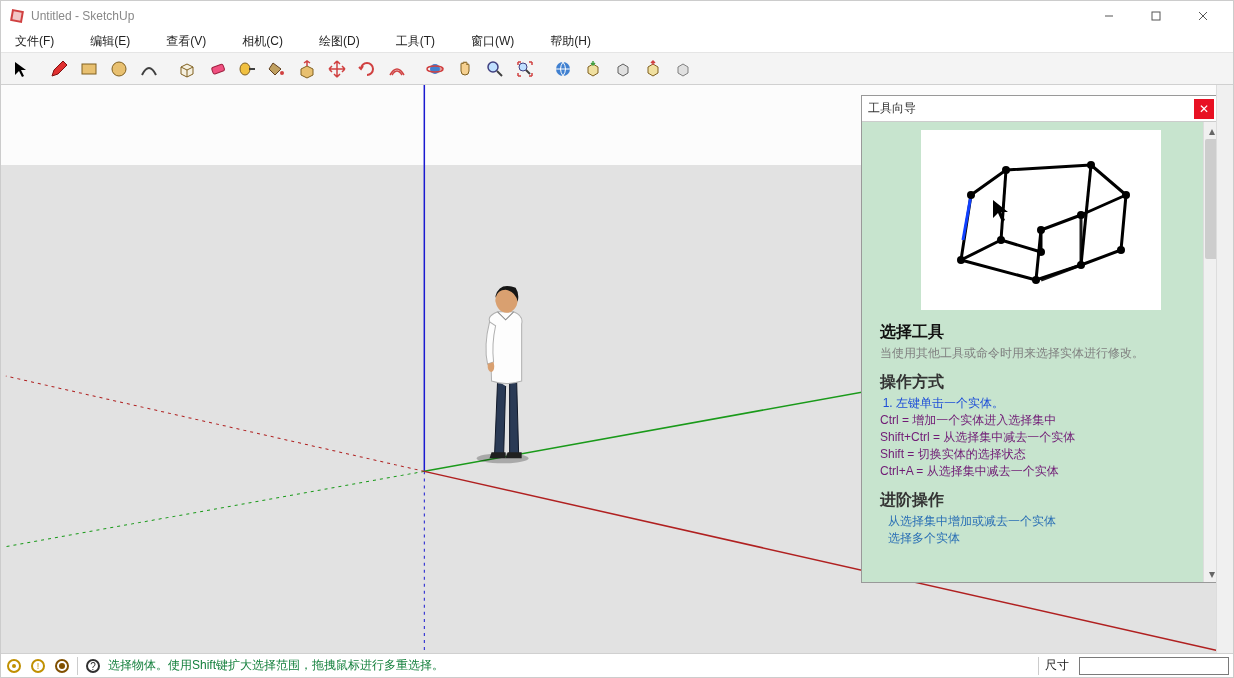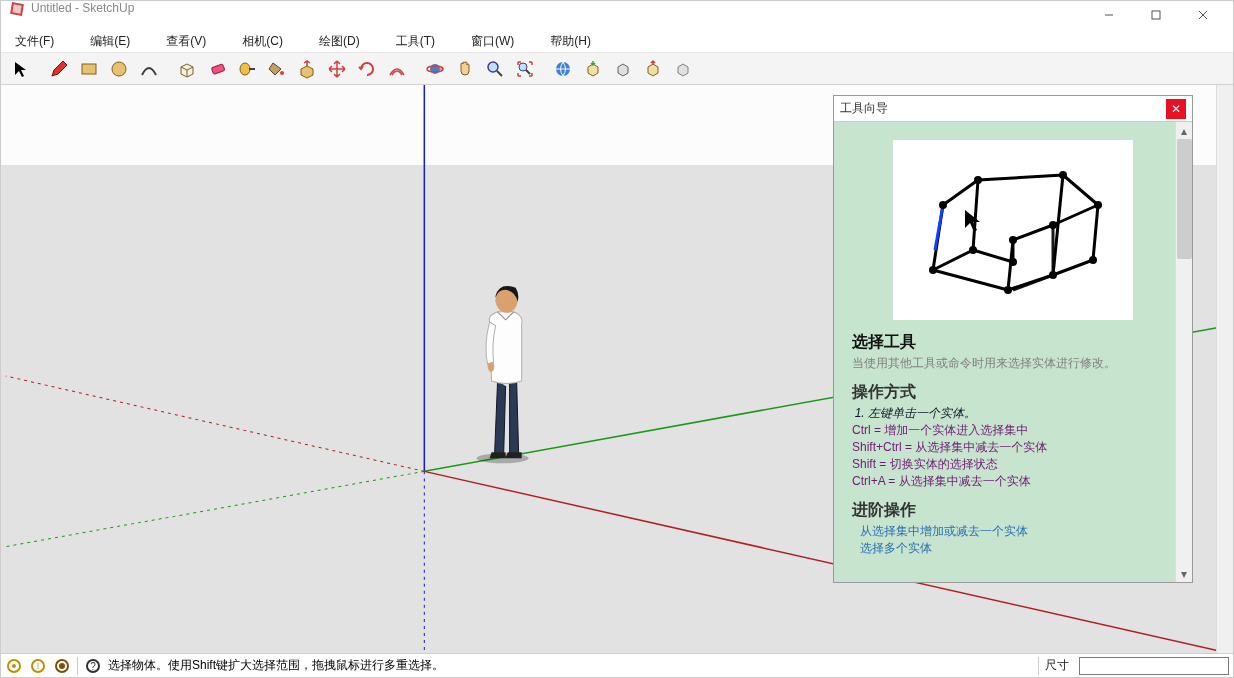--- a/index.html
+++ b/index.html
@@ -1,48 +1,48 @@
 <!DOCTYPE html>
 <html><head>
 <meta charset="utf-8">
 <style>
   * { box-sizing: border-box; margin: 0; padding: 0; }
   body { font-family: "Microsoft YaHei", "SimSun", sans-serif; font-size: 12px; background: #fff; overflow: hidden; width: 1234px; height: 678px; }
   .window { width: 1234px; height: 678px; border: 1px solid #ccc; background: #fff; display: flex; flex-direction: column; }
-  .titlebar { height: 30px; background: #fff; display: flex; padding: 0 8px; color: #888; }
+  .titlebar { height: 30px; background: #fff; display: flex; align-items: center; padding: 0 8px; color: #888; }
   .titlebar .logo { width: 16px; height: 16px; margin-right: 6px; }
   .titlebar .title { flex: 1; }
   .titlebar .win-controls { display: flex; gap: 2px; }
   .titlebar .win-btn { width: 45px; height: 28px; display: flex; align-items: center; justify-content: center; color: #555; }
   .menubar { height: 22px; background: #fff; display: flex; align-items: center; padding: 0 6px; gap: 20px; border-bottom: 1px solid #e5e5e5; }
   .menubar .menu-item { padding: 2px 8px; color: #222; }
   .toolbar { height: 32px; background: #f4f4f4; border-bottom: 1px solid #d0d0d0; display: flex; align-items: center; padding: 2px 6px; gap: 2px; }
   .toolbar .tool { width: 28px; height: 28px; display: flex; align-items: center; justify-content: center; border: 1px solid transparent; border-radius: 3px; }
   .toolbar .sep { width: 6px; }
   .workspace { flex: 1; position: relative; background: linear-gradient(to bottom, #fcfcfc 0%, #fcfcfc 14%, #e2e2e2 14%, #e2e2e2 100%); overflow: hidden; }
   .viewport-svg { position: absolute; inset: 0; width: 100%; height: 100%; }
-  .instructor { position: absolute; top: 10px; right: 40px; width: 360px; height: 488px; background: #c7e4ce; border: 1px solid #999; display: flex; flex-direction: column; }
+  .instructor { position: absolute; top: 10px; right: 12px; width: 360px; height: 488px; background: #c7e4ce; border: 1px solid #999; display: flex; flex-direction: column; }
   .instructor-header { height: 26px; background: #fff; border-bottom: 1px solid #ccc; display: flex; align-items: center; padding: 0 6px; }
   .instructor-header .t { flex: 1; color: #333; }
   .instructor-header .close { width: 20px; height: 20px; background: #e81123; color: #fff; display: flex; align-items: center; justify-content: center; font-size: 12px; }
-  .instructor-body { flex: 1; padding: 18px 18px 10px 18px; overflow: hidden; position: relative; }
+  .instructor-body { flex: 1; padding: 8px 18px 10px 18px; overflow: hidden; position: relative; }
   .instructor-body .illus { background: #fff; width: 240px; height: 180px; margin: 0 auto 12px auto; display: flex; align-items: center; justify-content: center; }
   .instructor-body h2 { font-size: 16px; font-weight: bold; color: #111; margin-bottom: 2px; }
   .instructor-body .desc { color: #808080; }
   .instructor-body h3 { font-size: 16px; font-weight: bold; color: #333; margin-top: 10px; margin-bottom: 2px; }
-  .instructor-body ol { color: #0f172a; padding-left: 16px; font-style: italic; }
+  .instructor-body ol { color: #1d4ed8; padding-left: 16px; }
   .instructor-body .kbd { color: #701a75; }
   .instructor-body .link { color: #2a6fb5; display: block; margin-left: 8px; }
   .instructor-sb { position: absolute; right: 0; top: 26px; bottom: 0; width: 17px; background: #f0f0f0; border-left: 1px solid #ddd; display: flex; flex-direction: column; align-items: center; }
   .instructor-sb .arr { height: 17px; display: flex; align-items: center; justify-content: center; color: #666; width: 100%; }
   .instructor-sb .thumb { width: 15px; flex: 0 0 120px; background: #cdcdcd; border-radius: 2px; margin-top: 0; }
   .instructor-sb .track { flex: 1; }
   .statusbar { height: 24px; background: #fff; border-top: 1px solid #d0d0d0; display: flex; align-items: center; padding: 0 4px; gap: 6px; }
   .statusbar .sb-icon { width: 18px; height: 18px; display: flex; align-items: center; justify-content: center; }
-  .statusbar .hint { flex: 1; color: #000000; }
+  .statusbar .hint { flex: 1; color: #15803d; }
   .statusbar .dim-label { color: #222; margin-right: 4px; }
   .statusbar .dim-input { width: 150px; height: 18px; border: 1px solid #7a7a7a; background: #fff; padding: 0 4px; }
   .statusbar .divider { width: 1px; height: 18px; background: #ccc; }
   .workspace-sb { position: absolute; right: 0; top: 0; bottom: 0; width: 17px; background: #f0f0f0; border-left: 1px solid #ddd; }
   svg { display: block; }
 </style>
 </head>
 <body>
 
 <div class="window">

